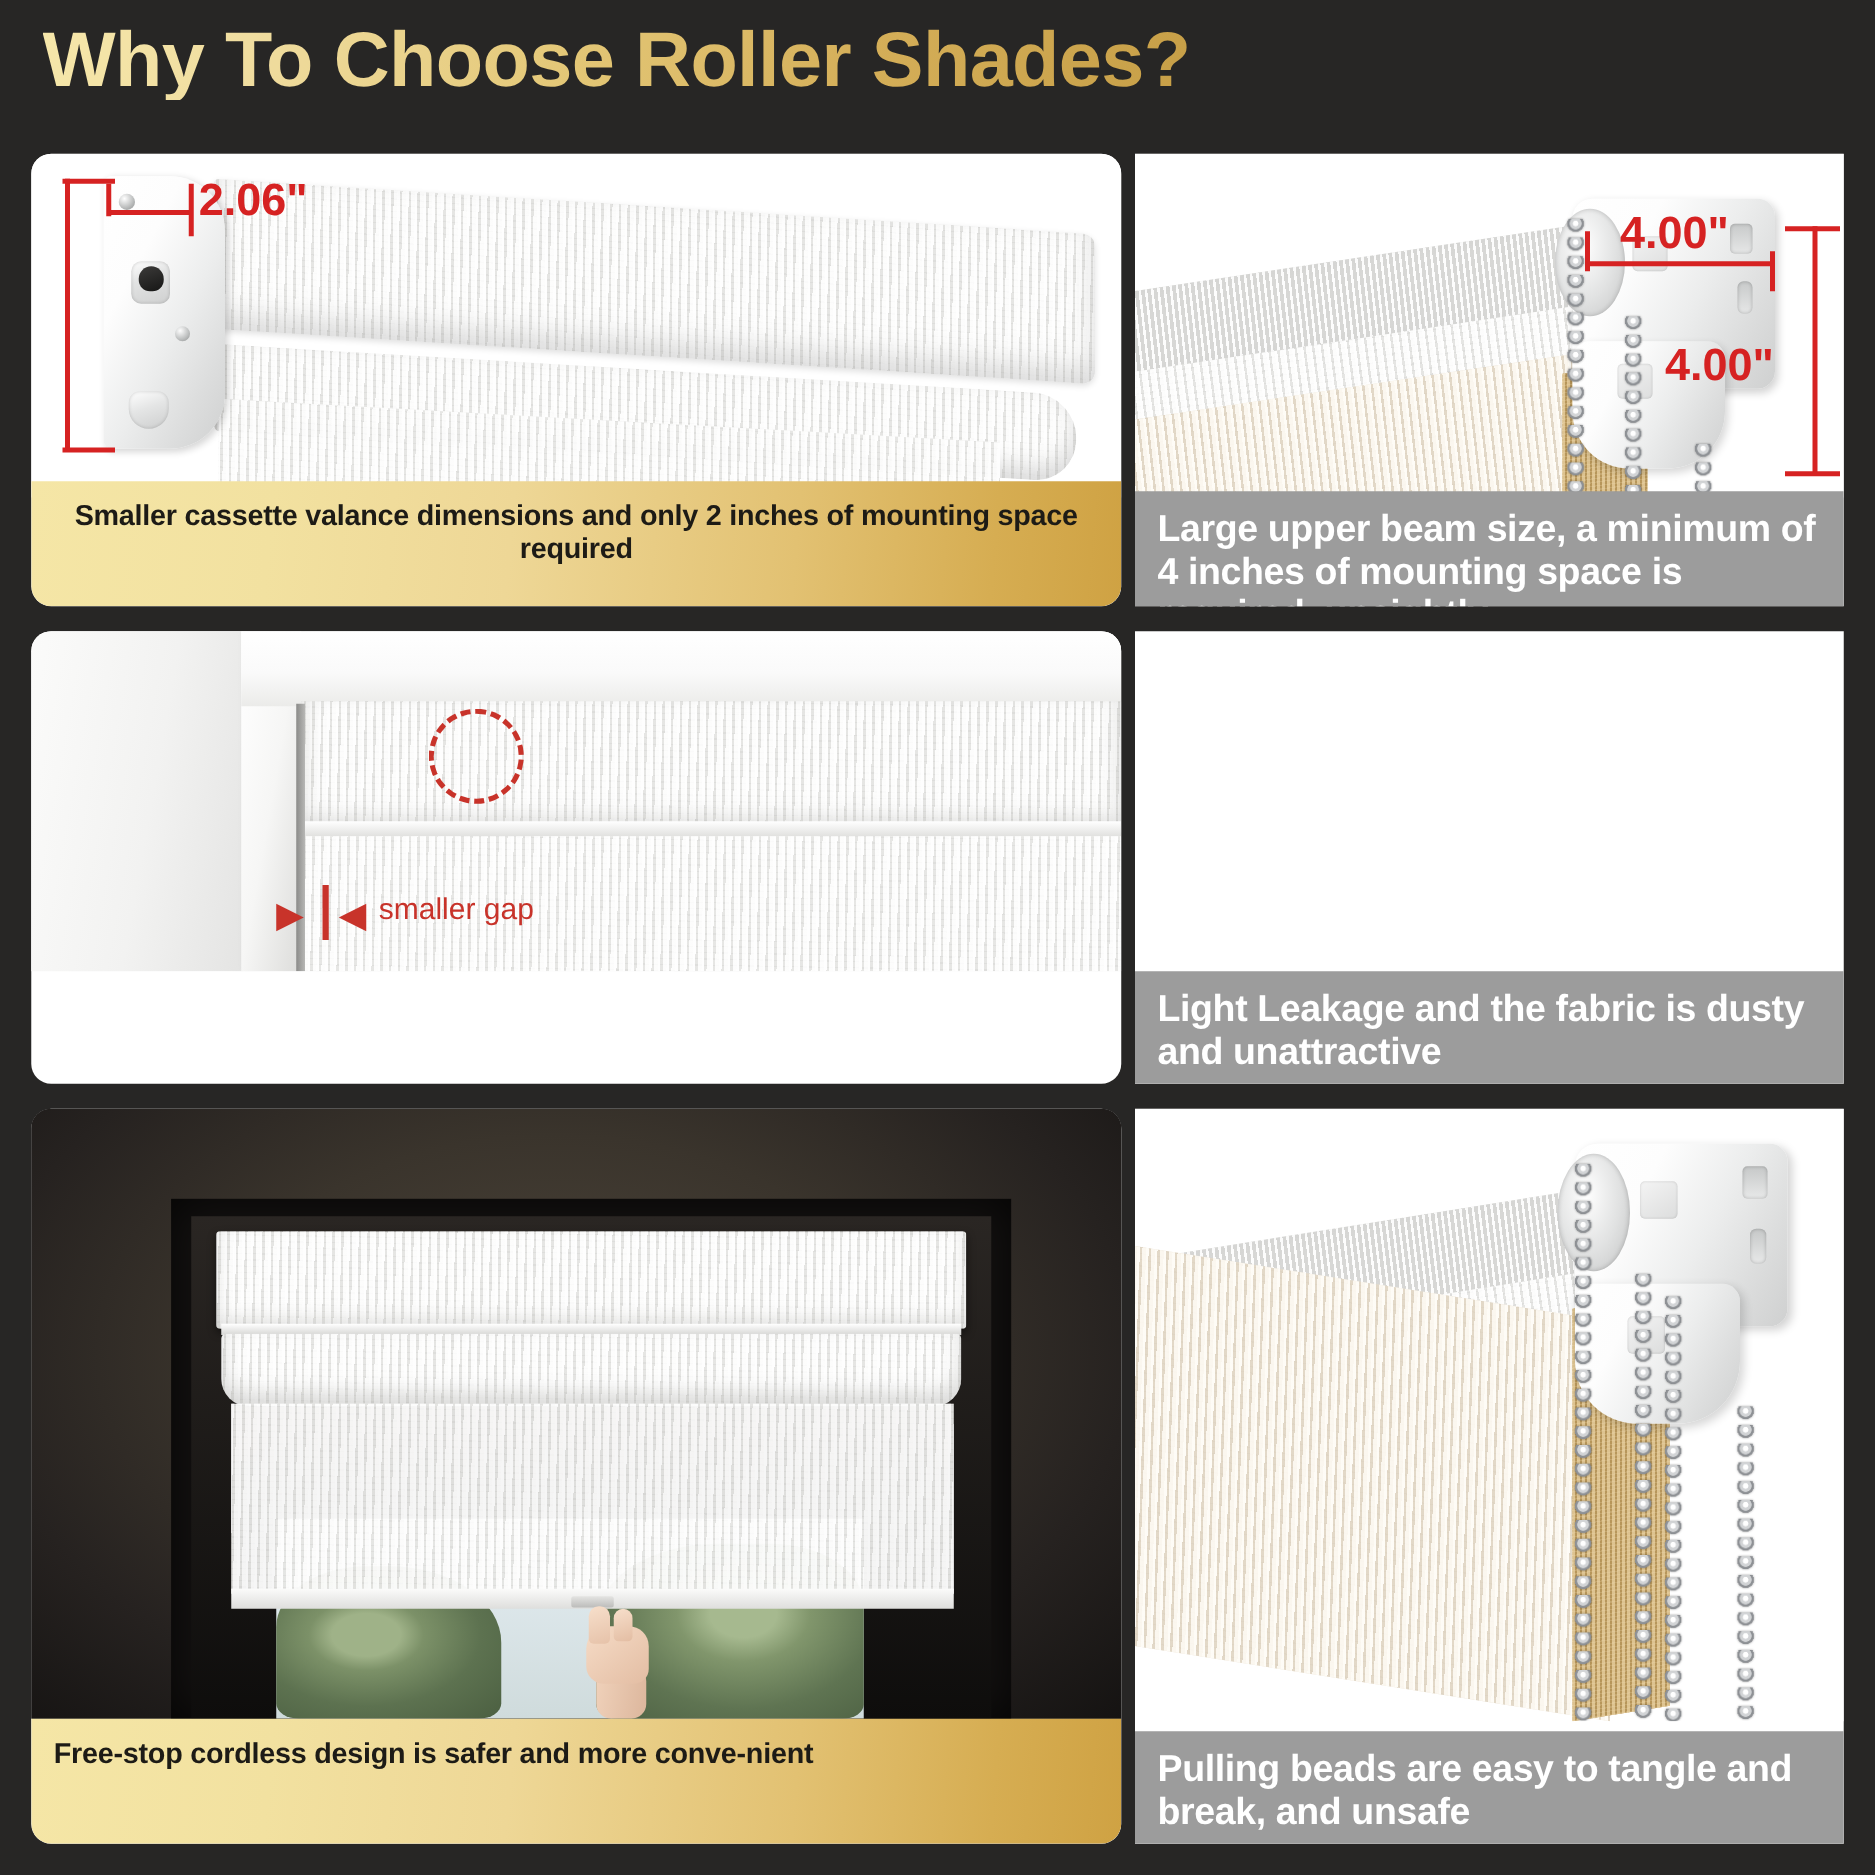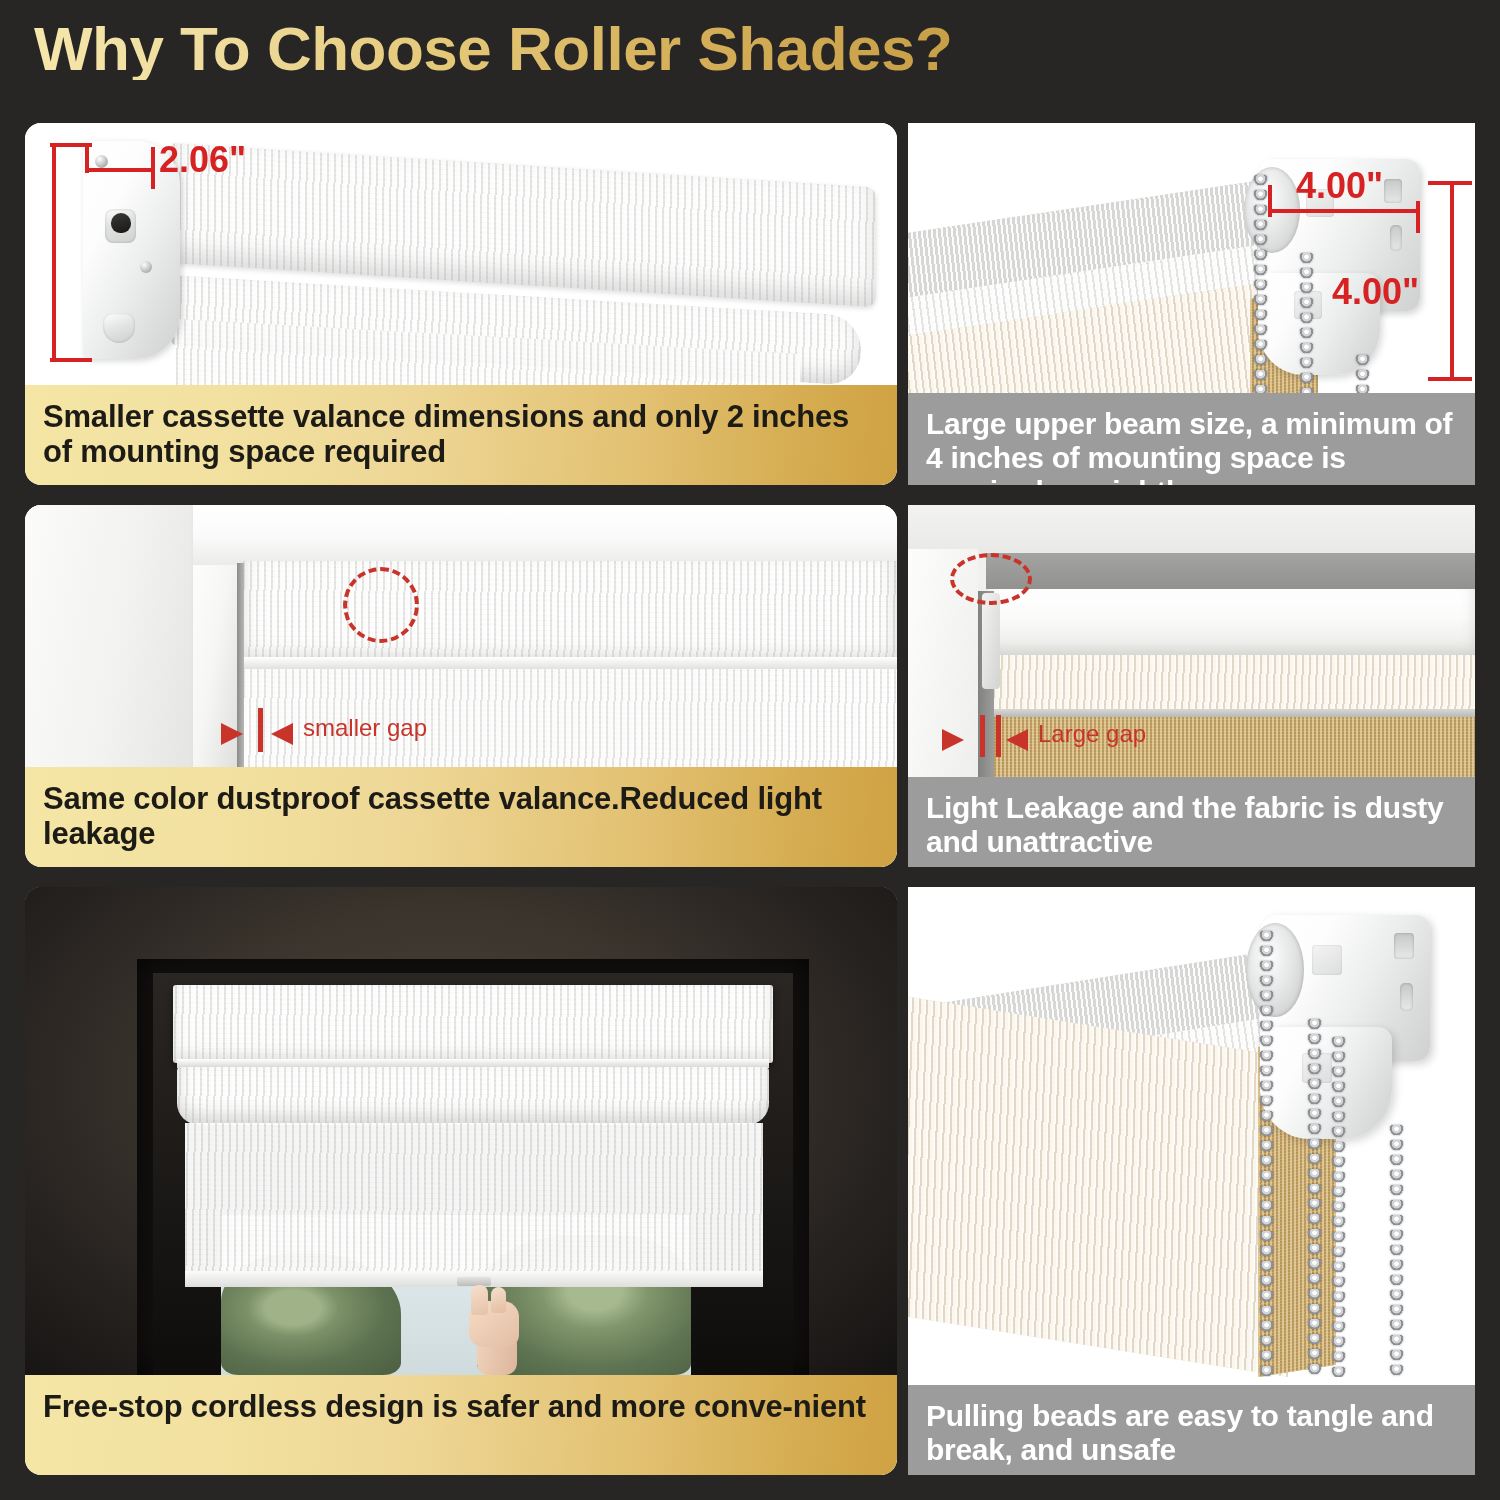--- a/index.html
+++ b/index.html
@@ -69,21 +69,21 @@
     color: #1d1b16;
   }
   .caption.bad {
     background: #9c9c9c;
     color: #ffffff;
   }
   .caption-text {
     font-weight: bold;
     line-height: 1.13;
   }
-  .caption.good .caption-text { font-size: 31px; letter-spacing: -0.2px; }
+  .caption.good .caption-text { font-size: 23px; letter-spacing: -0.2px; text-align: center; }
   .caption.bad  .caption-text { font-size: 30px; letter-spacing: -0.3px; }
 
   
   .dim-label {
     position: absolute;
     color: #d62222;
     font-weight: bold;
     font-size: 36px;
     white-space: nowrap;
     font-family: "Liberation Sans", sans-serif;
@@ -298,63 +298,24 @@
                   background: linear-gradient(90deg,#8b8b89,#b7b7b5);"></div>
 
       <div class="dash-circle" style="left:318px; top:62px; width:76px; height:76px;"></div>
 
       <div class="arrow-right" style="left:196px; top:218px;"></div>
       <div class="rline v thin" style="left:233px; top:203px; height:44px; width:5px;"></div>
       <div class="arrow-left" style="left:246px; top:218px;"></div>
       <div class="gap-label" style="left:278px; top:209px;">smaller gap</div>
     </div>
 
-    <div class="caption good" style="height:100px;">
-      <span class="caption-text">Same color dustproof cassette valance.Reduced light leakage</span>
-    </div>
   </div>
 
   <div class="panel bad" style="left:908px; top:505px; width:567px; height:362px;">
 
-    <div class="photo" style="height:272px; background:#f0f0ef;">
-
-      <div style="position:absolute; left:0; top:0; width:567px; height:50px;
-                  background: linear-gradient(180deg,#f2f2f1,#e9e9e8);"></div>
-
-      <div style="position:absolute; left:78px; top:48px; width:489px; height:40px;
-                  background: linear-gradient(180deg,#a3a3a1,#8f8f8d);"></div>
-
-      <div style="position:absolute; left:78px; top:84px; width:489px; height:70px;
-                  background: linear-gradient(180deg,#ffffff 0%,#fbfbfa 40%,#e8e8e6 100%);
-                  box-shadow: inset 0 -8px 14px rgba(170,170,168,0.4);"></div>
-
-      <div class="fab-cream" style="position:absolute; left:84px; top:150px; width:483px; height:58px;"></div>
-
-      <div style="position:absolute; left:84px; top:204px; width:483px; height:9px;
-                  background: linear-gradient(180deg,#d8d8d6,#b5b5b3);"></div>
-
-      <div class="fab-tan" style="position:absolute; left:84px; top:212px; width:483px; height:60px;"></div>
-
-      <div style="position:absolute; left:68px; top:86px; width:18px; height:186px;
-                  background: linear-gradient(90deg,#7e7e7c,#9c9c9a);"></div>
-
-      <div style="position:absolute; left:0; top:44px; width:70px; height:228px;
-                  background: linear-gradient(100deg,#fdfdfc,#eeeeec);"></div>
-
-      <div style="position:absolute; left:74px; top:88px; width:18px; height:96px; border-radius:4px;
-                  background: linear-gradient(100deg,#f3f3f2,#d3d3d1);"></div>
-
-      <div class="dash-circle" style="left:42px; top:48px; width:82px; height:52px;"></div>
-
-      <div class="arrow-right" style="left:34px; top:224px;"></div>
-      <div class="rline v thin" style="left:72px; top:210px; height:42px; width:5px;"></div>
-      <div class="rline v thin" style="left:88px; top:210px; height:42px; width:5px;"></div>
-      <div class="arrow-left" style="left:98px; top:224px;"></div>
-      <div class="gap-label" style="left:130px; top:215px;">Large gap</div>
-    </div>
 
     <div class="caption bad" style="height:90px;">
       <span class="caption-text">Light Leakage and the fabric is dusty and unattractive</span>
     </div>
   </div>
 
   <div class="panel good" style="left:25px; top:887px; width:872px; height:588px;">
 
     <div class="photo" style="height:488px; background:#0d0c0b;">
 

